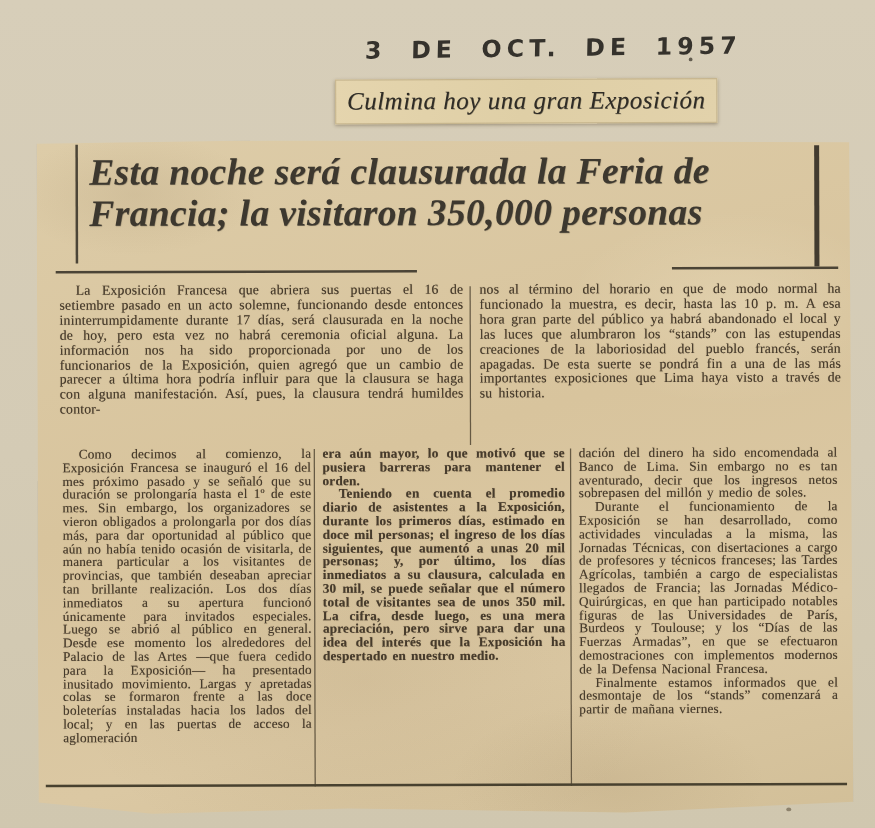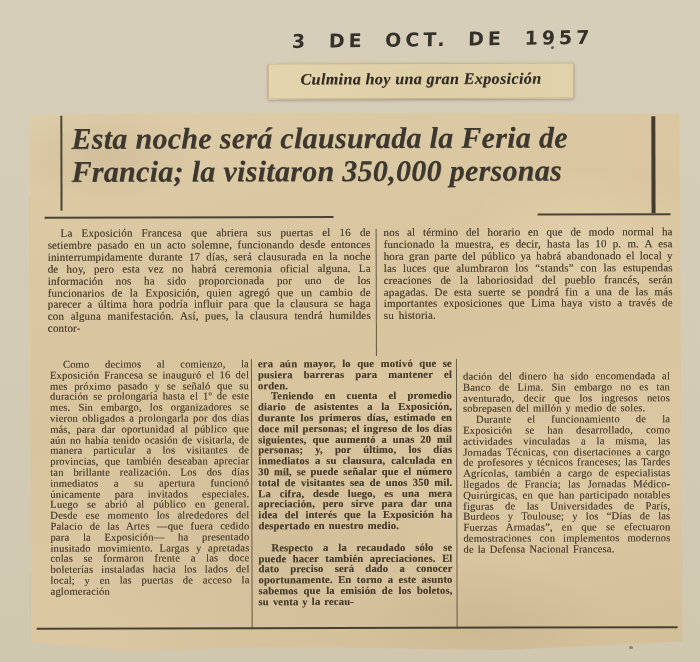--- a/index.html
+++ b/index.html
@@ -31,21 +31,21 @@
   
   .kicker{
     position:absolute;left:268px;top:63px;width:306px;height:36px;
     background:linear-gradient(100deg,#e5d5ae 0%,#dfcfa6 50%,#e2d2ab 100%);
     box-shadow:0 1px 3px rgba(70,55,30,.4), inset 0 0 0 1px rgba(120,100,60,.25);
     text-align:center;
     transform:rotate(-0.2deg);
   }
   .kicker span{
     display:inline-block;margin-top:7px;
-    font-size:16px;font-weight:bold;font-style:italic;
+    font-size:20px;font-weight:normal;font-style:italic;
     color:#2f2c26;letter-spacing:0.4px;
     text-shadow:0.4px 0.4px 0.5px rgba(45,40,30,.45);
   }
   
   .clipping{
     position:absolute;left:30px;top:112px;width:652px;height:540px;
     background:
       radial-gradient(140px 70px at 12% 8%, rgba(115,92,58,.10), transparent 70%),
       radial-gradient(220px 130px at 85% 25%, rgba(255,248,224,.20), transparent 60%),
       radial-gradient(340px 220px at 40% 80%, rgba(110,85,50,.08), transparent 70%),
@@ -77,21 +77,21 @@
   }
   .col p{margin:0;text-indent:13px;}
   .col p.cont{text-indent:0;}
   .col p.gap{margin-top:11px;}
   .intro{font-size:11px;line-height:11.9px;word-spacing:2px;}
   .intro-left{left:18px;top:115px;width:323px;}
   .intro-right{left:354px;top:115px;width:289px;}
   .lower{font-size:10.6px;line-height:10.8px;word-spacing:1.2px;}
   .col1{left:20px;top:247px;width:199px;}
   .col2{left:228px;top:247px;width:194px;font-weight:bold;}
-  .col3{left:433px;top:260px;width:207px;}
+  .col3{left:433px;top:247px;width:207px;}
   .vrule{position:absolute;width:1px;background:rgba(72,62,45,.8);}
   .vr-intro{left:346px;top:117px;height:127px;}
   .vr1{left:221px;top:247px;height:270px;}
   .vr2{left:426px;top:247px;height:270px;}
   .bottom-rule{position:absolute;left:6px;top:515px;width:641px;height:2px;background:#48412f;}
 </style>
 </head>
 <body>
 
 <div class="page">
@@ -128,27 +128,27 @@
 
     <div class="col lower col1">
       <p>Como decimos al comienzo, la Exposición Francesa se inauguró el 16 del mes próximo pasado y se señaló que su duración se prolongaría hasta el 1º de este mes. Sin embargo, los organizadores se vieron obligados a prolongarla por dos días más, para dar oportunidad al público que aún no había tenido ocasión de visitarla, de manera particular a los visitantes de provincias, que también deseaban apreciar tan brillante realización. Los dos días inmediatos a su apertura funcionó únicamente para invitados especiales. Luego se abrió al público en general. Desde ese momento los alrededores del Palacio de las Artes —que fuera cedido para la Exposición— ha presentado inusitado movimiento. Largas y apretadas colas se formaron frente a las doce boleterías instaladas hacia los lados del local; y en las puertas de acceso la aglomeración</p>
     </div>
 
     <div class="vrule vr1"></div>
 
     <div class="col lower col2">
       <p class="cont">era aún mayor, lo que motivó que se pusiera barreras para mantener el orden.</p>
       <p>Teniendo en cuenta el promedio diario de asistentes a la Exposición, durante los primeros días, estimado en doce mil personas; el ingreso de los días siguientes, que aumentó a unas 20 mil personas; y, por último, los días inmediatos a su clausura, calculada en 30 mil, se puede señalar que el número total de visitantes sea de unos 350 mil. La cifra, desde luego, es una mera apreciación, pero sirve para dar una idea del interés que la Exposición ha despertado en nuestro medio.</p>
-      <p class="gap">Respecto a la recaudado sólo se puede hacer también apreciaciones. El dato preciso será dado a conocer oportunamente. En torno a este asunto sabemos que la emisión de los boletos, su venta y la recau-</p>
     </div>
 
     <div class="vrule vr2"></div>
 
     <div class="col lower col3">
       <p class="cont">dación del dinero ha sido encomendada al Banco de Lima. Sin embargo no es tan aventurado, decir que los ingresos netos sobrepasen del millón y medio de soles.</p>
       <p>Durante el funcionamiento de la Exposición se han desarrollado, como actividades vinculadas a la misma, las Jornadas Técnicas, con disertaciones a cargo de profesores y técnicos franceses; las Tardes Agrícolas, también a cargo de especialistas llegados de Francia; las Jornadas Médico-Quirúrgicas, en que han participado notables figuras de las Universidades de París, Burdeos y Toulouse; y los “Días de las Fuerzas Armadas”, en que se efectuaron demostraciones con implementos modernos de la Defensa Nacional Francesa.</p>
+      <p>Finalmente estamos informados que el desmontaje de los “stands” comenzará a partir de mañana viernes.</p>
     </div>
 
     <div class="bottom-rule"></div>
   </div>
 
   <div class="speck"></div>
 </div>
 
 </body></html>

